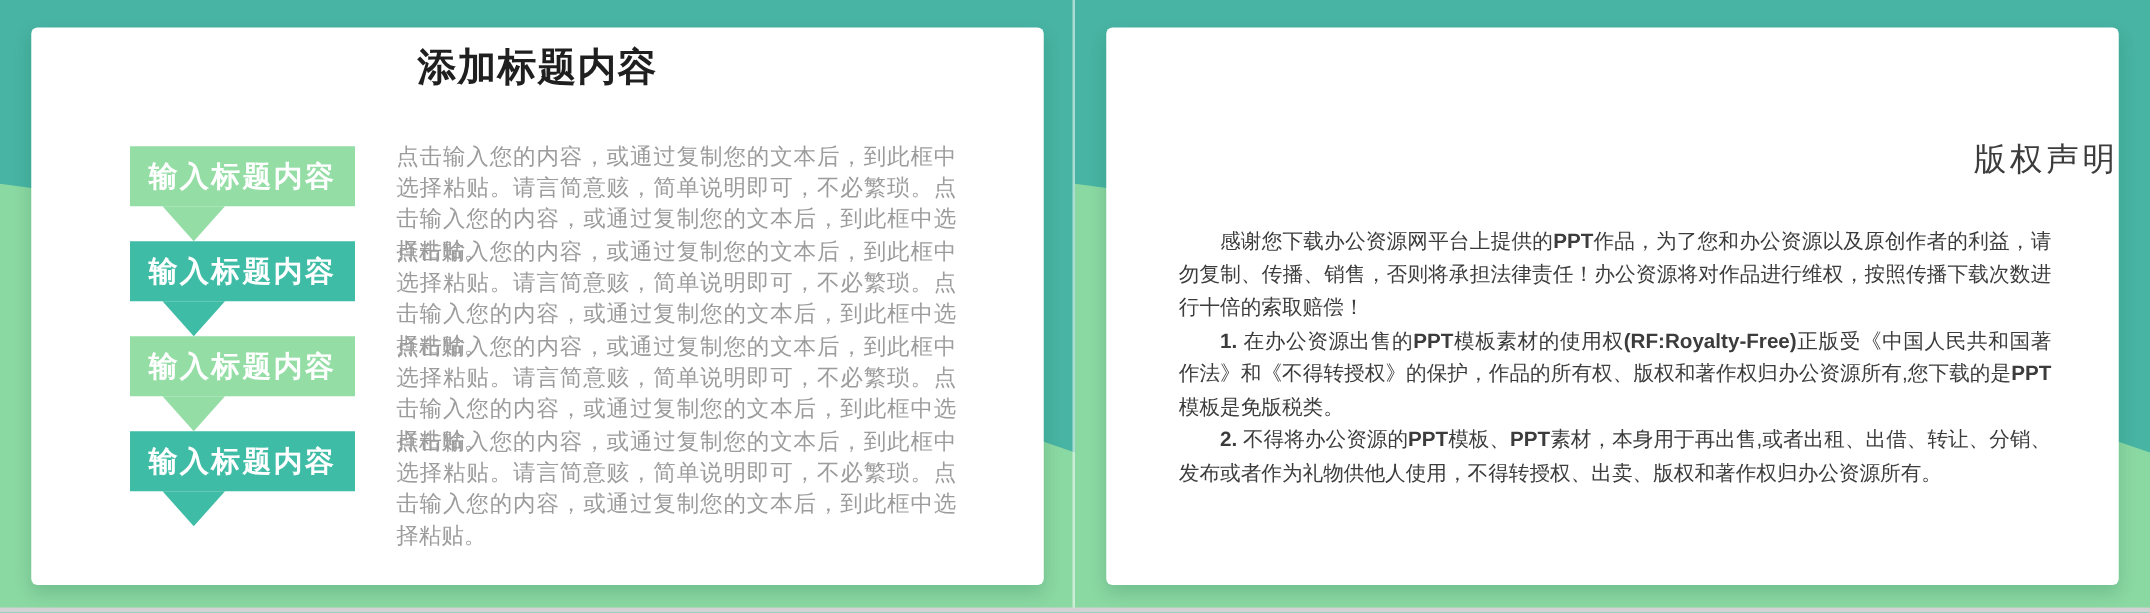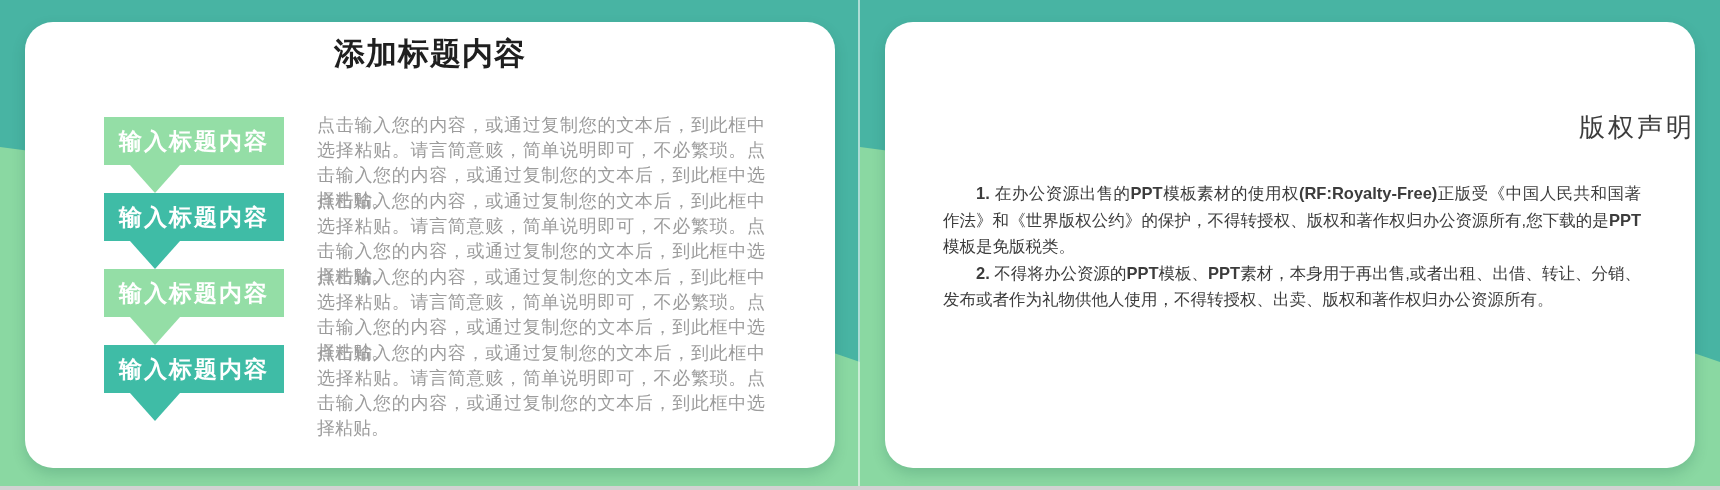--- a/index.html
+++ b/index.html
@@ -18,21 +18,21 @@
   .panel.left{left:0;}
   .panel.right{left:860px;}
   .panel-bg{position:absolute;left:0;top:0;width:860px;height:490px;display:block;}
   .seam{
     position:absolute;left:858px;top:0;width:2px;height:490px;
     background:rgba(255,255,255,0.55);
   }
   .card{
     position:absolute;left:25px;top:22px;width:810px;height:446px;
     background:var(--card_background,#FFFFFF);
-    border-radius:28px;
+    border-radius:5px;
     box-shadow:0 6px 14px rgba(0,70,55,0.18);
   }
   
   .slide-title{
     position:absolute;top:11px;left:0;width:100%;
     text-align:center;
     font-size:31px;font-weight:bold;
     color:var(--title_color,#1F1F1F);
     letter-spacing:1px;
     margin:0;
@@ -133,21 +133,22 @@
     </div>
   </div>
 
   <div class="panel right">
     <svg class="panel-bg" viewBox="0 0 860 490" preserveAspectRatio="none">
       <path d="M0,147 Q380,195 860,362 L860,490 L0,490 Z" fill="#8AD8A2"></path>
     </svg>
     <div class="card">
       <h2 class="copyright-title">版权声明</h2>
       <div class="copyright-body" id="copyright-body">
-          <p><span class="b">1. </span><span>在办公资源出售的</span><span class="b">PPT</span><span>模板素材的使用权</span><span class="b">(RF:Royalty-Free)</span><span>正版受《中国人民共和国著作法》和《世界版权公约》的保护，不得转授权、版权和著作权归办公资源所有,您下载的是</span><span class="b">PPT</span><span>模板是免版税类。</span></p>
+          <p><span>感谢您下载办公资源网平台上提供的</span><span class="b">PPT</span><span>作品，为了您和办公资源以及原创作者的利益，请勿复制、传播、销售，否则将承担法律责任！办公资源将对作品进行维权，按照传播下载次数进行十倍的索取赔偿！</span></p>
+          <p><span class="b">1. </span><span>在办公资源出售的</span><span class="b">PPT</span><span>模板素材的使用权</span><span class="b">(RF:Royalty-Free)</span><span>正版受《中国人民共和国著作法》和《不得转授权》的保护，作品的所有权、版权和著作权归办公资源所有,您下载的是</span><span class="b">PPT</span><span>模板是免版税类。</span></p>
           <p><span class="b">2. </span><span>不得将办公资源的</span><span class="b">PPT</span><span>模板、</span><span class="b">PPT</span><span>素材，本身用于再出售,或者出租、出借、转让、分销、发布或者作为礼物供他人使用，不得转授权、出卖、版权和著作权归办公资源所有。</span></p>
         </div>
     </div>
   </div>
 
   <div class="seam"></div>
   <div class="bottom-edge"></div>
 </div>
 
 </body></html>

